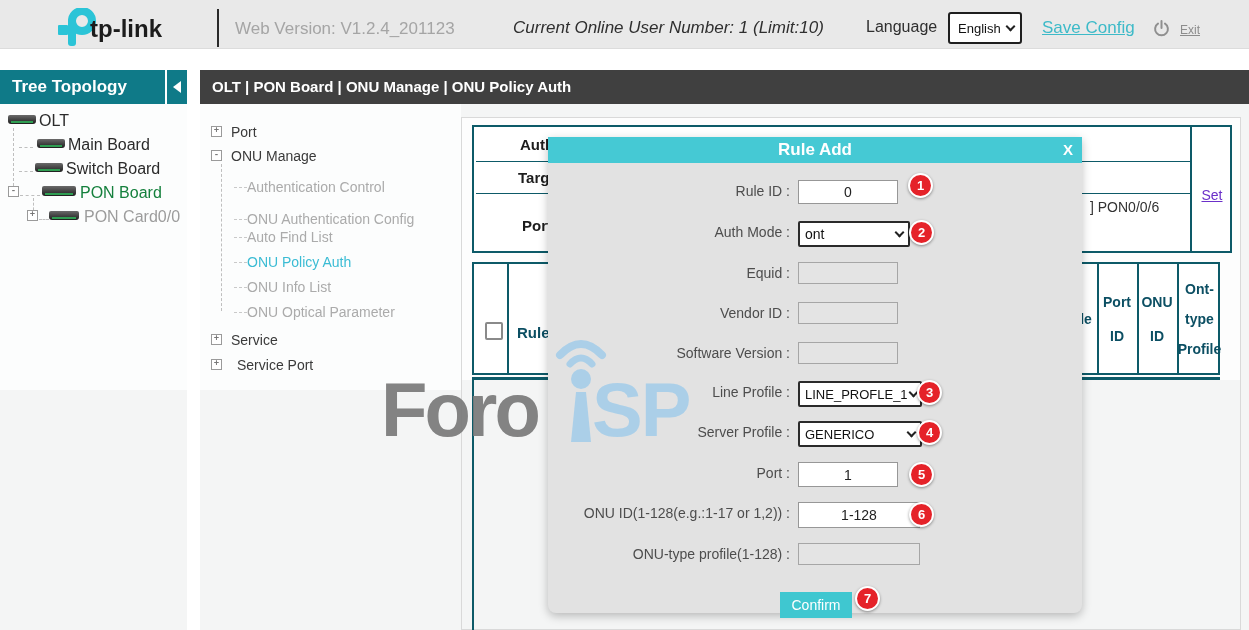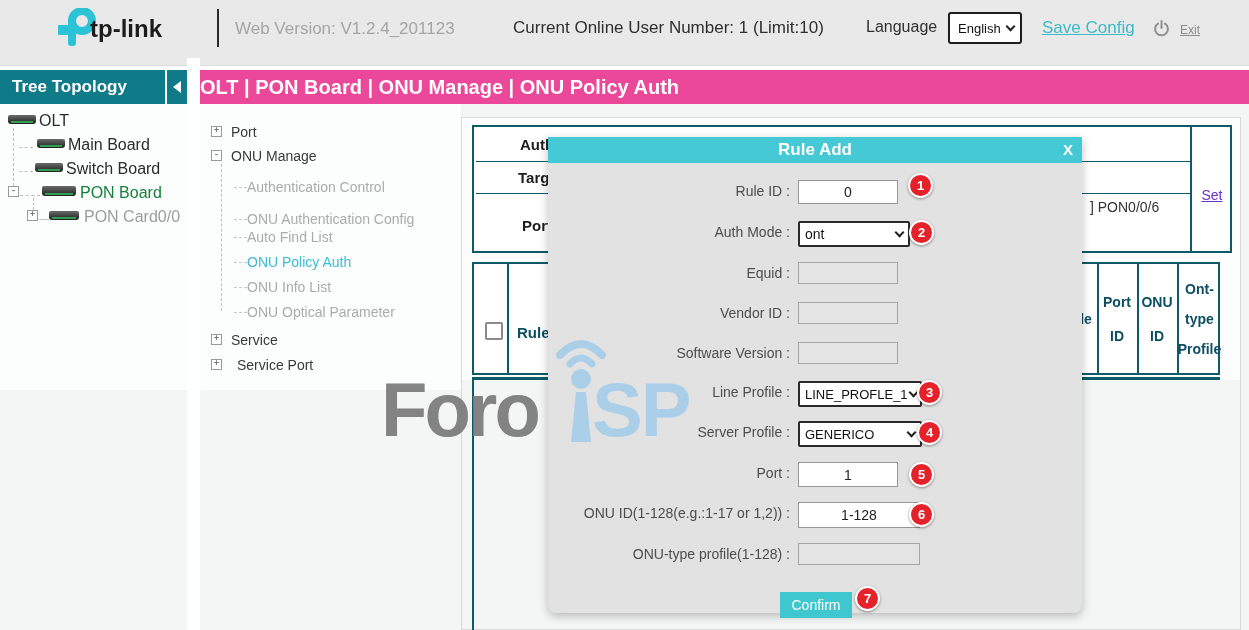--- a/index.html
+++ b/index.html
@@ -2,38 +2,38 @@
 <html><head>
 <meta charset="utf-8">
 <style>
   * { margin:0; padding:0; box-sizing:border-box; }
   html,body { width:1249px; height:630px; overflow:hidden; }
   body { font-family:"Liberation Sans", sans-serif; background:#fff; }
   #screen { position:relative; width:1249px; height:630px; background:#fff; overflow:hidden; }
   .abs { position:absolute; }
 
   
-  #topbar { left:0; top:0; width:1249px; height:66px; background:#e9e9e9; border-bottom:1px solid #dcdcdc; }
+  #topbar { left:0; top:0; width:1249px; height:49px; background:#e9e9e9; border-bottom:1px solid #dcdcdc; }
   #logo { left:58px; top:8px; width:190px; height:42px; }
   #logo-text { left:90px; top:15px; font-size:24px; font-weight:bold; color:#1c1c1c; letter-spacing:0; }
   #hdr-divider { left:217px; top:9px; width:2px; height:38px; background:#2a2a2a; }
   #web-version { left:235px; top:19px; font-size:17px; color:#a5a5a5; }
-  #online-user { left:513px; top:18px; font-size:17px; color:#2f2f2f; }
+  #online-user { left:513px; top:18px; font-size:17px; color:#2f2f2f;font-style:italic; }
   #language-label { left:866px; top:18px; font-size:16px; color:#2f2f2f; }
   #language-select { left:948px; top:12px; width:74px; height:32px; background:#fff; border:2px solid #1f1f1f; border-radius:3px; display:flex; align-items:center; padding:0 6px 0 8px; font-size:13px; color:#111; cursor:pointer; }
   #save-config { left:1042px; top:18px; font-size:17px; color:#3dbac8; text-decoration:underline; cursor:pointer; }
   #power-icon { left:1153px; top:20px; }
   #exit-link { left:1180px; top:23px; font-size:12px; color:#8c8c8c; text-decoration:underline; cursor:pointer; }
   .chev { display:inline-block; width:7px; height:7px; border-right:2px solid #222; border-bottom:2px solid #222; transform:rotate(45deg); margin-left:auto; margin-top:-3px; }
 
   
   #tree-head { left:0; top:70px; width:187px; height:34px; background:#0f7a88; color:#fff; font-size:17px; font-weight:bold; line-height:34px; padding-left:12px; }
   #tree-collapse { left:165px; top:70px; width:22px; height:34px; background:#0f7a88; border-left:2px solid #fff; display:flex; align-items:center; justify-content:center; cursor:pointer; }
   #tree-collapse .tri { width:0; height:0; border-top:6px solid transparent; border-bottom:6px solid transparent; border-right:8px solid #fff; }
-  #breadcrumb { left:200px; top:70px; width:1049px; height:34px; background:#ec4899; color:#fff; font-size:20px; font-weight:bold; line-height:34px; }
+  #breadcrumb { left:200px; top:70px; width:1049px; height:34px; background:#404040; color:#fff; font-size:15px; font-weight:bold; line-height:34px; padding-left:12px; }
 
   
   #page-bg { left:0; top:104px; width:1249px; height:526px; background:#f4f5f5; }
   #gap-strip { left:187px; top:58px; width:13px; height:572px; background:#fff; }
   #sidebar-white { left:0; top:104px; width:187px; height:286px; background:#fcfdfd; }
   #menu-white { left:200px; top:104px; width:261px; height:286px; background:#fcfdfd; }
   #panel { left:461px; top:117px; width:780px; height:513px; border:1px solid #d9d9d9; background:#f4f5f5; }
   #panel-white { left:462px; top:118px; width:778px; height:262px; background:#fdfdfd; }
 
   

